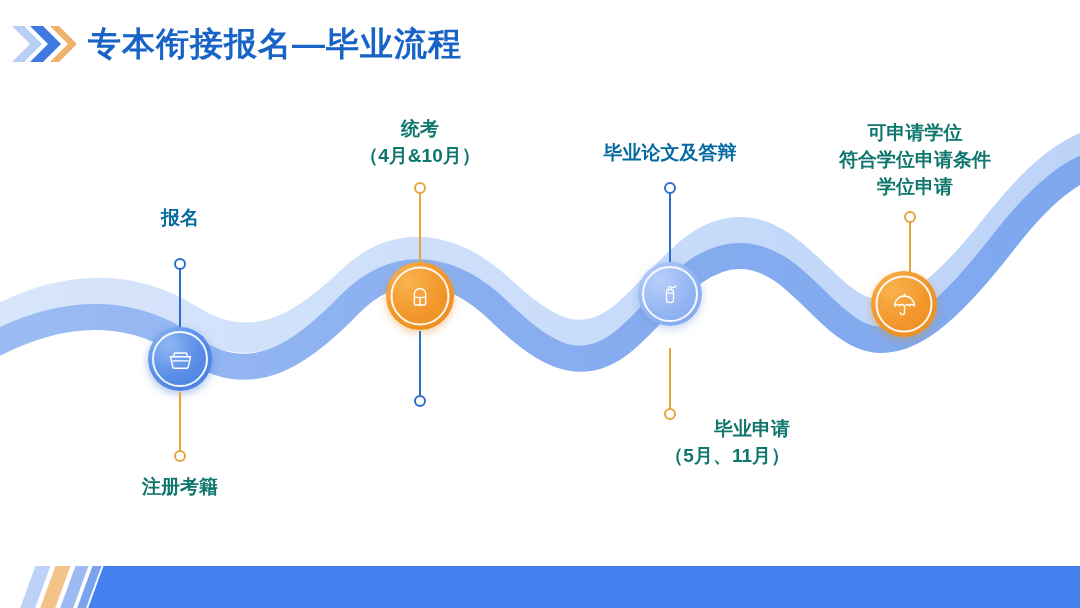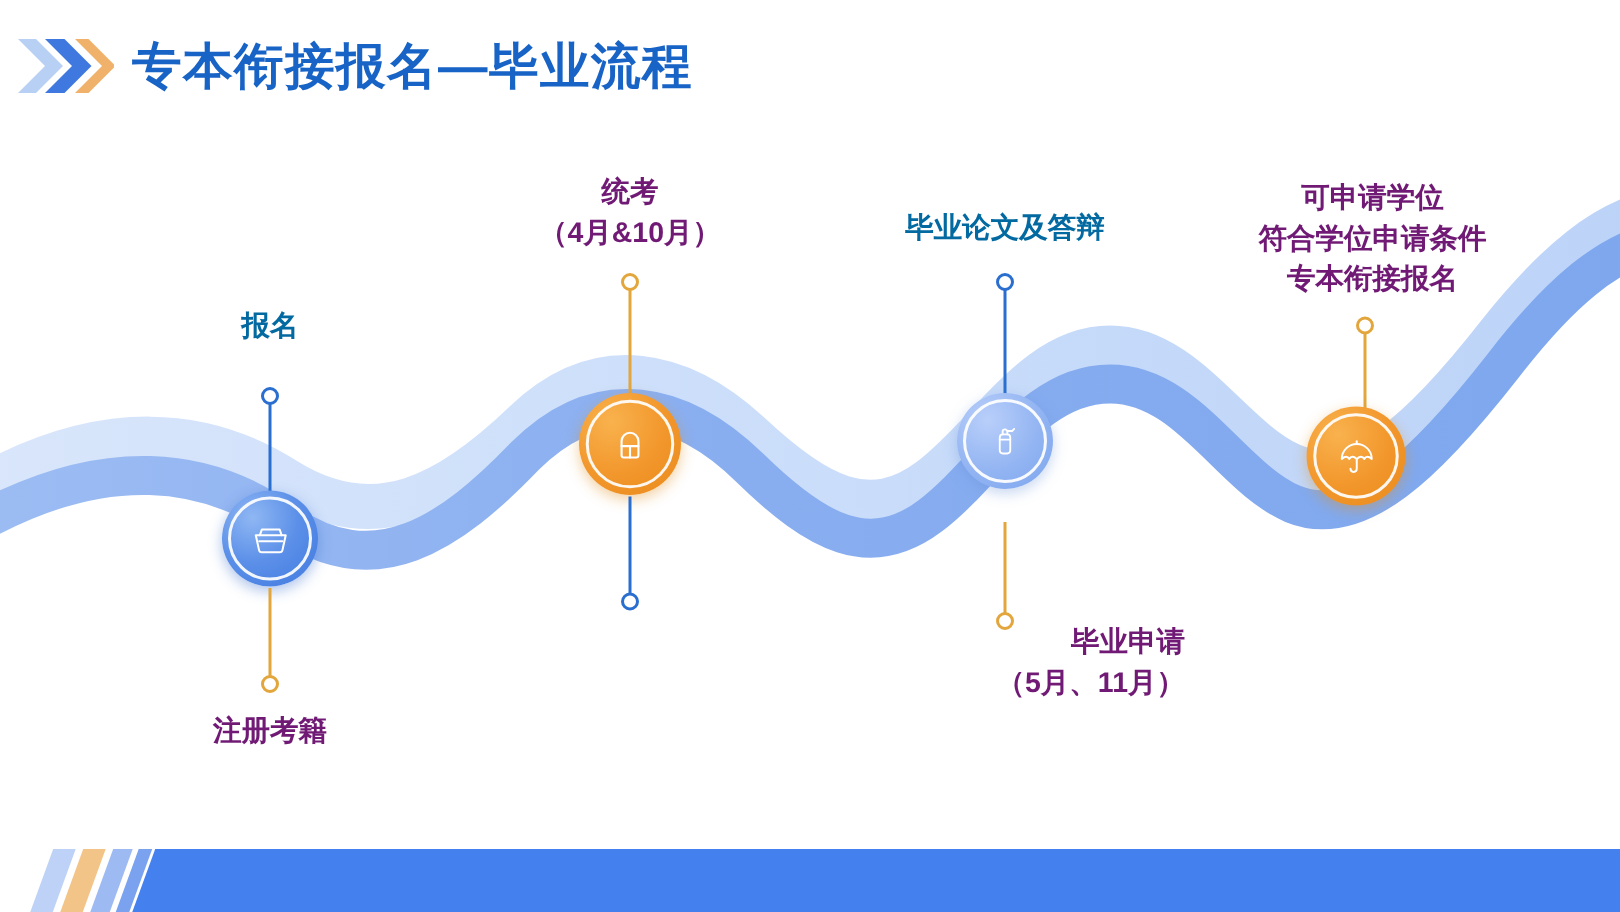--- a/index.html
+++ b/index.html
@@ -55,21 +55,21 @@
   .stem .dot{
     position:absolute;left:50%;transform:translateX(-50%);
     width:12px;height:12px;border-radius:50%;background:#ffffff;
     box-sizing:border-box;
   }
 
   
   .label{position:absolute;text-align:center;font-weight:bold;line-height:1.42;white-space:nowrap;}
   .label .ln{display:block;}
   .lbl-blue{color:#0369a1;}
-  .lbl-orange{color:#701a75;}
+  .lbl-orange{color:#0f766e;}
 
   
   .botbar{position:absolute;left:0;bottom:0;width:1080px;height:42px;overflow:hidden;}
   .bb-main{
     position:absolute;left:0;top:0;width:1180px;height:48px;
     background:#4580ef;
     transform:skewX(-20deg);transform-origin:left bottom;
     left:86px;
   }
   .bb-stripe{
@@ -209,21 +209,21 @@
     <div class="dot" style="top:60px;border:2px solid #e2a63c;"></div>
   </div>
   <div class="label lbl-orange" style="left:550px;top:416px;width:240px;font-size:19px;text-align:right;">
     <span class="ln">毕业申请</span>
     <span class="ln">（5月、11月）</span>
   </div>
 
   <div class="label lbl-orange" style="left:790px;top:120px;width:250px;font-size:19px;">
     <span class="ln">可申请学位</span>
     <span class="ln">符合学位申请条件</span>
-    <span class="ln">专本衔接报名</span>
+    <span class="ln">学位申请</span>
   </div>
   <div class="stem" style="left:903px;top:211px;width:14px;height:66px;">
     <div class="line" style="top:6px;height:60px;background:#e2a63c;"></div>
     <div class="dot" style="top:0;border:2px solid #e2a63c;"></div>
   </div>
   <div class="node" style="left:871px;top:271px;width:66px;height:66px;">
     <div class="node-circle c-orange" style="left:0;top:0;width:66px;height:66px;">
       <div class="ring" style="width:53px;height:53px;"></div>
       <svg viewBox="0 0 32 32" width="29" height="29">
         <g fill="none" stroke="#ffffff" stroke-width="1.45" stroke-linejoin="round" stroke-linecap="round">

